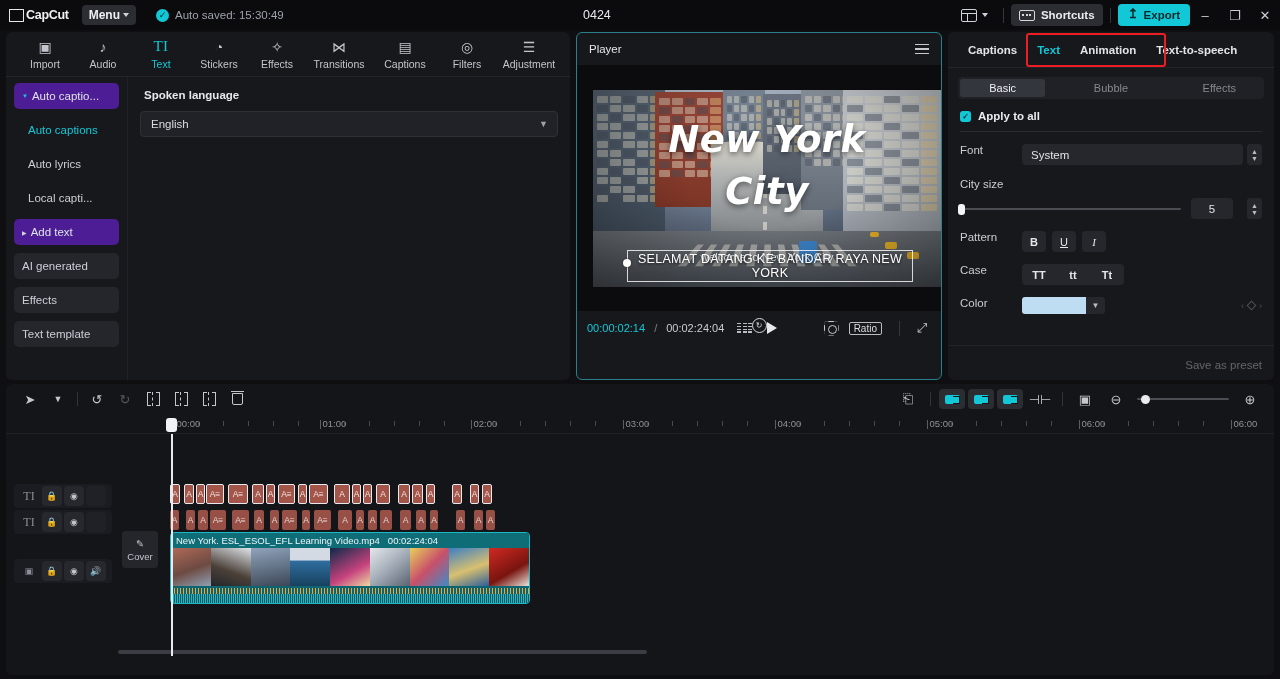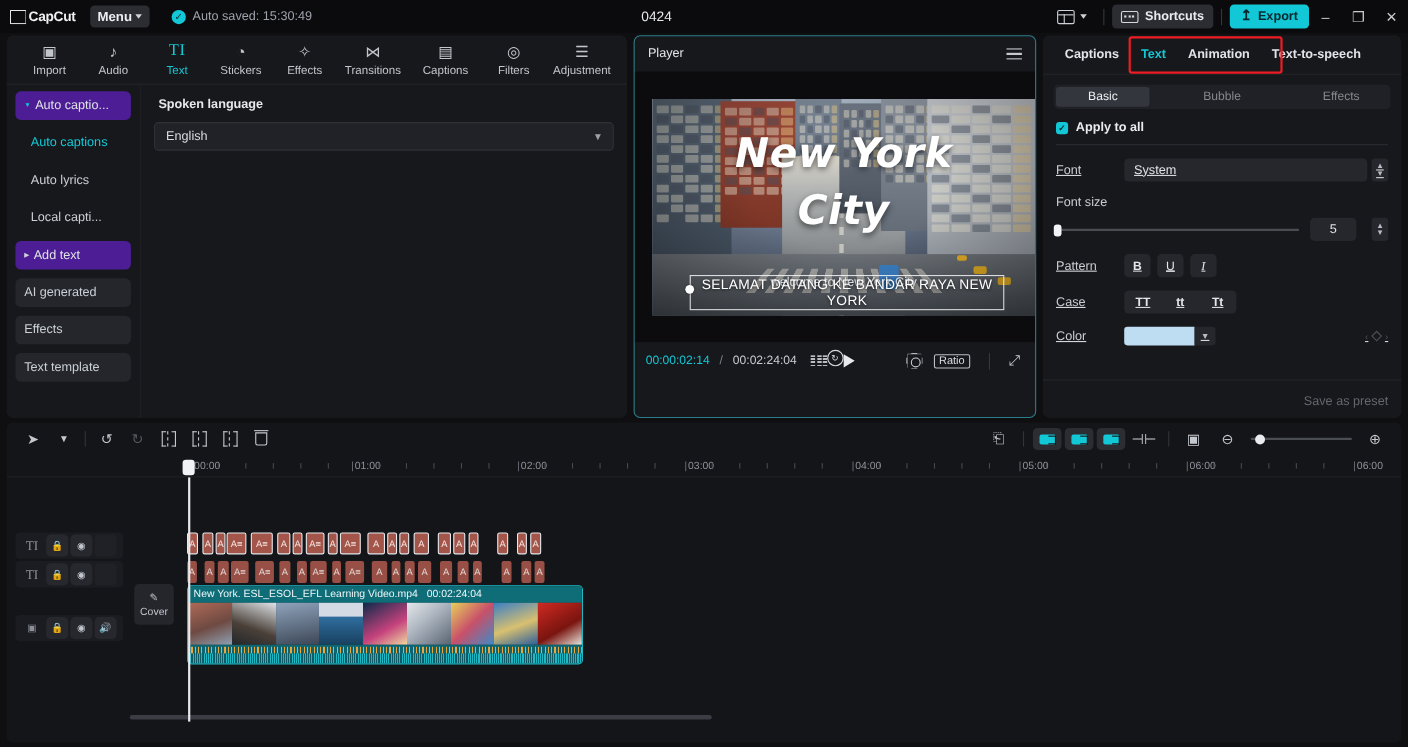--- a/index.html
+++ b/index.html
@@ -246,21 +246,21 @@
   .subtabs { margin: 9px 10px 0; height: 22px; background: #202126; border-radius: 4px;
     display: flex; align-items: flex-start; padding: 2px; gap: 23px; }
   .subtab { flex: 1; height: 18px; display: flex; align-items: center; justify-content: center;
     font-size: 11px; color: #84888f; border-radius: 3px; cursor: pointer; }
   .subtab.active { background: #34363d; color: #eef0f3; }
   .applyrow { margin: 11px 12px 0; display: flex; align-items: center; gap: 7px;
     font-size: 11.5px; font-weight: bold; color: #e9ebef; cursor: pointer; }
   .cb-on { width: 11px; height: 11px; border-radius: 3px; background: #13c8d6;
     display: flex; align-items: center; justify-content: center; color: #05272b; font-size: 8px; }
   .divider { margin: 9px 12px 0; height: 1px; background: #2a2c32; }
-  .prow { display: flex; align-items: center; padding: 0 12px; margin-top: 12px; text-decoration: underline; }
+  .prow { display: flex; padding: 0 12px; margin-top: 12px; }
   .plabel { width: 62px; font-size: 11.5px; color: #c9ccd2; }
   .inp {
     flex: 1; height: 21px; background: #26272d; border-radius: 4px;
     display: flex; align-items: center; padding: 0 9px; font-size: 11.5px;
     color: #dfe2e7; cursor: text;
   }
   .stepper { width: 15px; height: 21px; margin-left: 4px; background: #26272d; border-radius: 3px;
     display: flex; flex-direction: column; align-items: center; justify-content: center;
     color: #b9bcc3; font-size: 7px; line-height: 7px; cursor: pointer; }
   .sizerow { padding: 0 12px; margin-top: 13px; }
@@ -847,21 +847,21 @@
     </div>
     <div class="divider"></div>
 
     <div class="prow">
       <span class="plabel">Font</span>
       <span class="inp">System</span>
       <span class="stepper">▲<br>▼</span>
     </div>
 
     <div class="sizerow">
-      <div class="sizelabel">Font size</div>
+      <div class="sizelabel">City size</div>
       <div class="slider-line">
         <span class="track">
             <span class="knob"></span>
           </span>
         <span class="numbox">5</span>
         <span class="stepper">▲<br>▼</span>
       </div>
     </div>
 
     <div class="prow">

